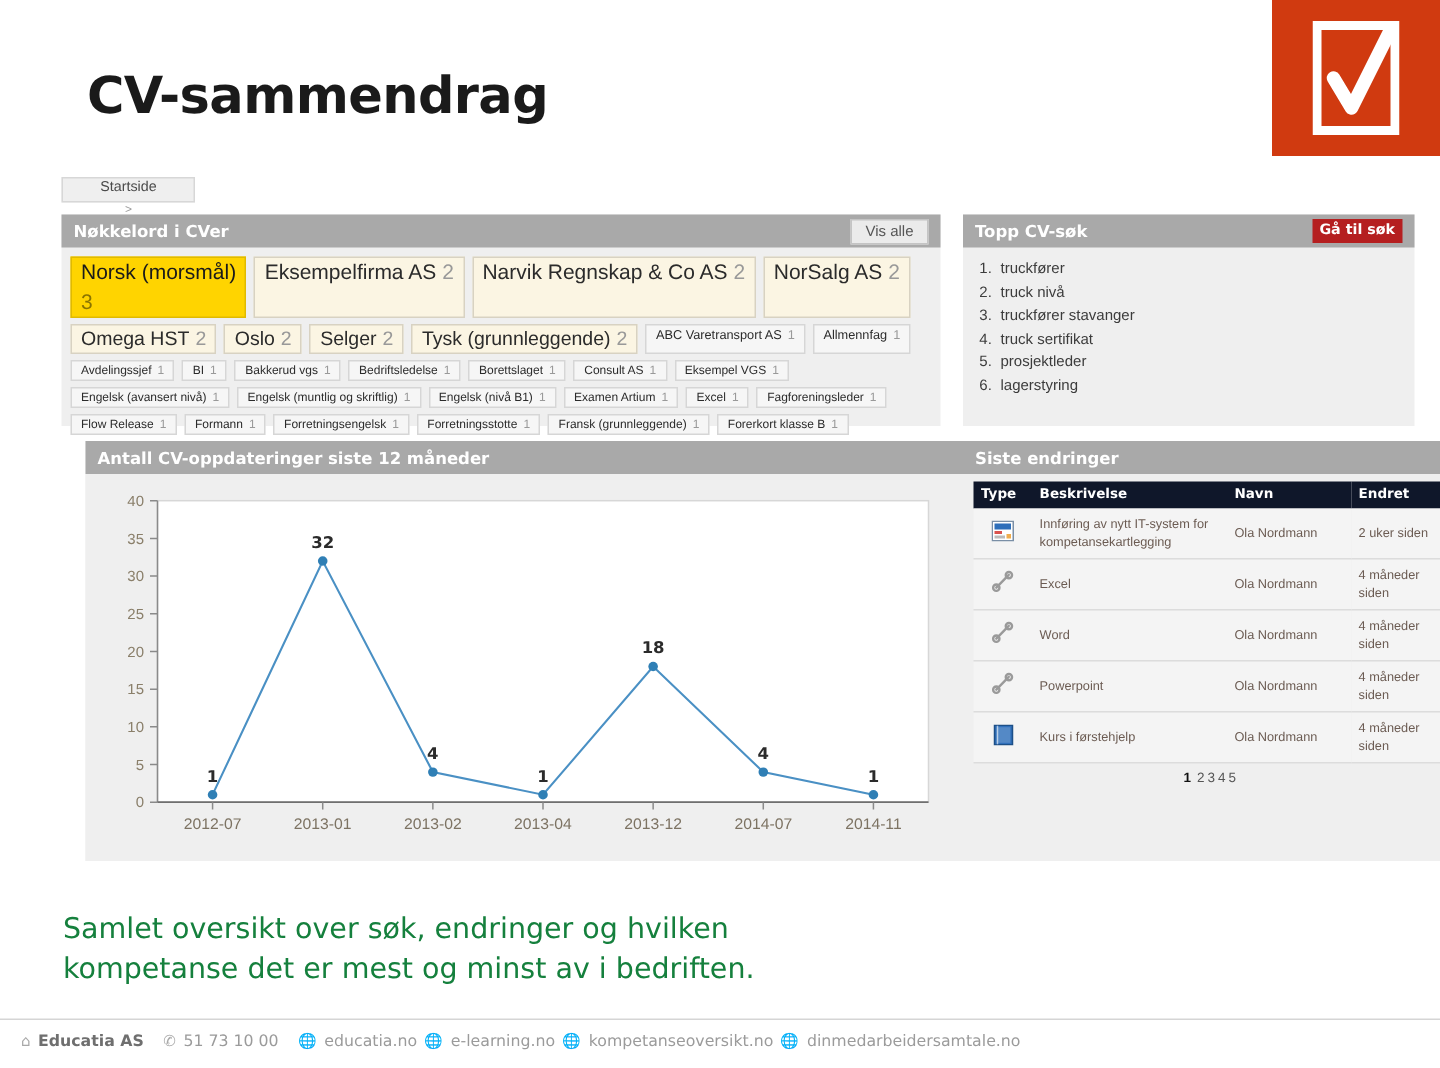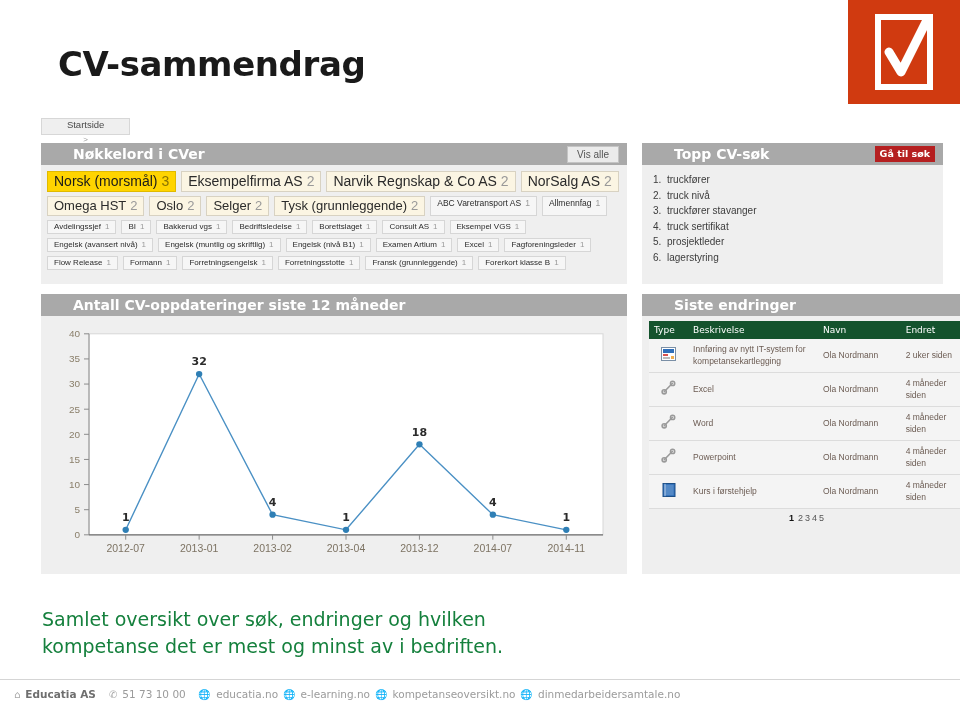--- a/index.html
+++ b/index.html
@@ -40,67 +40,66 @@
   .breadcrumb .sep { color: #9a9a9a; font-size: 8px; }
 
   
   .panel { position: absolute; background: #efefef; }
   .panel-head {
     height: 22px; background: #a9a9a9;
     display: flex; align-items: center; justify-content: space-between;
     padding: 0 8px;
   }
   .panel-head .ttl {
-    font-size: 14px; font-weight: bold; color: #fff;
+    font-size: 11px; font-weight: bold; color: #fff;
     font-family: "DejaVu Sans", sans-serif;
-    margin-left: 24px;
   }
   .btn-vis {
     background: #ebebeb; border: 1px solid #c4c4c4;
     font-size: 10px; color: #555; padding: 2px 9px; line-height: 1.1;
   }
   .btn-sok {
     background: #b51f20; color: #fff; border: 0;
     font-size: 9.5px; font-weight: bold; padding: 3px 5px; line-height: 1.1;
     font-family: "DejaVu Sans", sans-serif;
   }
 
   
   #kw-panel { left: 3px; top: 31px; width: 586px; height: 141px; }
   .kw-body { padding: 6px 5px 4px 6px; display: flex; flex-wrap: wrap; align-content: flex-start; gap: 4px 5px; }
   .tag {
     background: #fbf5e3; border: 1px solid #d8d2c2;
     display: inline-flex; align-items: baseline; gap: 4px;
     padding: 1px 6px 2px; color: #2b2b2b; white-space: nowrap;
   }
   .tag .cnt { color: #999; }
-  .tag.hl { background: #ffd400; border-color: #e0ba00; color: #1a1a1a; }
+  .tag.hl { background: #ffd400; border-color: #e0ba00; color: #1a1a1a; flex-direction: column; }
   .tag.hl .cnt { color: #8a7400; }
   .tag.s0 { font-size: 14px; }
   .tag.s1 { font-size: 13px; }
   .tag.s2 { font-size: 8.5px; }
   .tag.s3 { font-size: 8px; }
   .tag.plain { background: #f6f6f6; border-color: #d6d6d6; }
 
   
   #top-panel { left: 604px; top: 31px; width: 301px; height: 141px; background:#efefef;}
   .top-list { padding: 7px 0 0 22px; }
   .top-list li { font-size: 10px; color: #3c3c3c; line-height: 15.5px; padding-left: 3px; }
 
   
-  #chart-panel { left: 3px; top: 182px; width: 586px; height: 280px; }
+  #chart-panel { left: 19px; top: 182px; width: 586px; height: 280px; }
   .chart-body { position: relative; height: 258px; background: #efefef; padding: 10px 14px 6px 8px; }
   .plot-wrap { position: relative; width: 100%; height: 100%; }
 
   
   #chg-panel { left: 604px; top: 182px; width: 337px; height: 280px; }
   .chg-body { padding: 5px 7px 4px 7px; }
   table.chg { width: 100%; border-collapse: collapse; table-layout: fixed; }
   table.chg thead th {
-    background: #14532d; color: #fff; font-size: 9px; font-weight: normal;
+    background: #0f172a; color: #fff; font-size: 9px; font-weight: bold;
     text-align: left; padding: 4px 5px; font-family: "DejaVu Sans", sans-serif;
   }
   table.chg td {
     background: #f4f4f4; border-bottom: 1px solid #dcdcdc;
     font-size: 8.5px; color: #6b5b52; padding: 5px 5px; vertical-align: middle;
     line-height: 11.5px;
   }
   table.chg td.ico { text-align: center; width: 34px; }
   .col-type { width: 34px; } .col-desc { width: 113px; }
   .col-navn { width: 72px; } .col-endret { width: 62px; }

